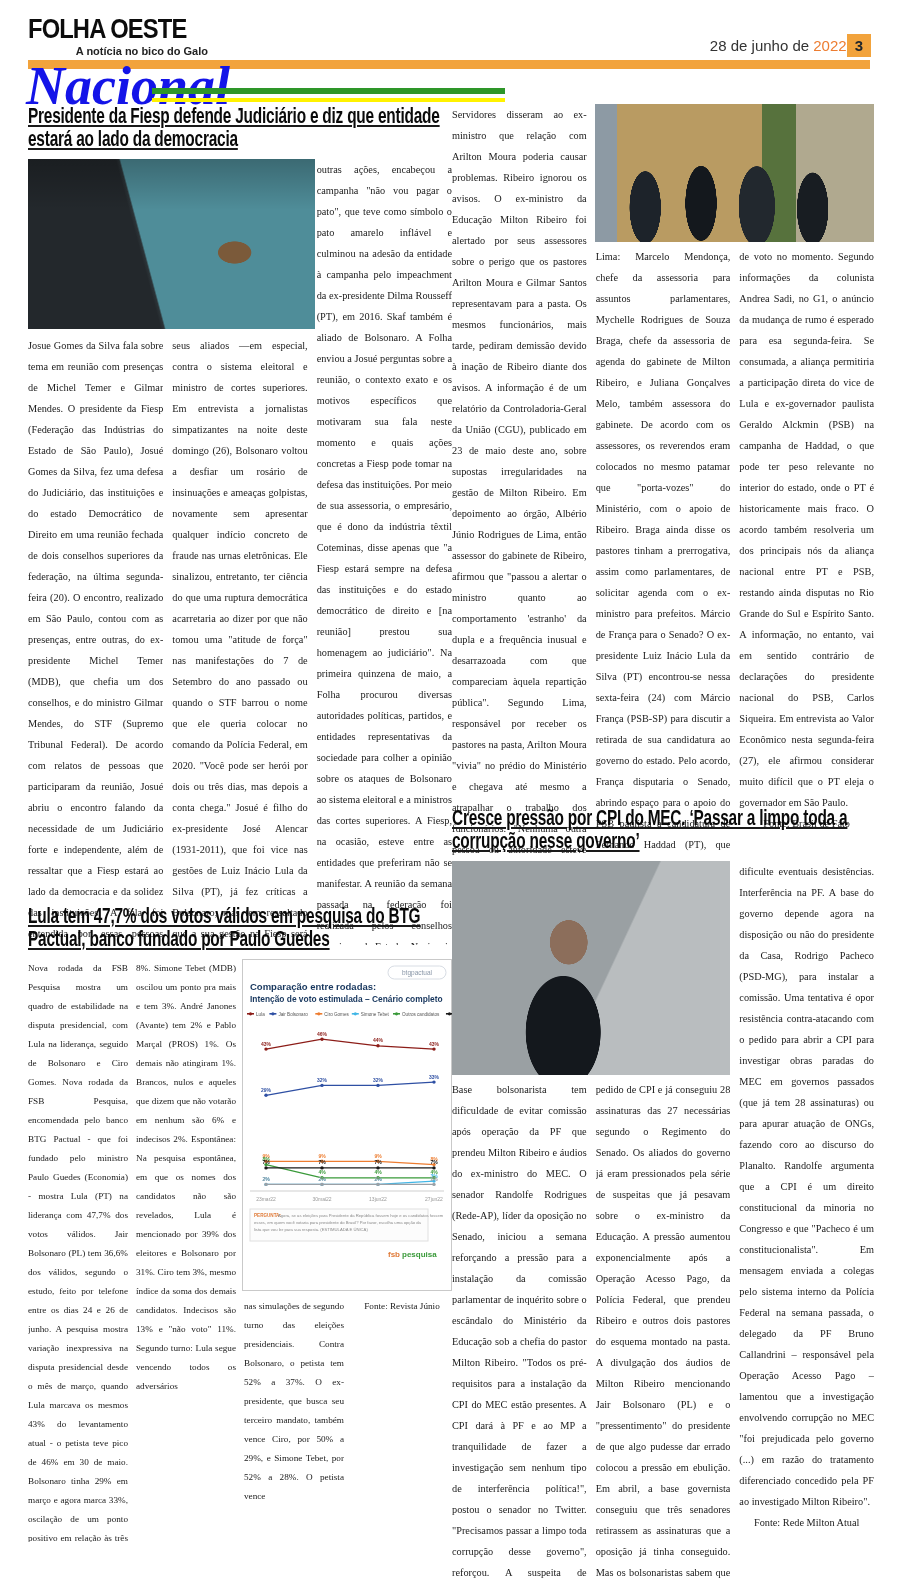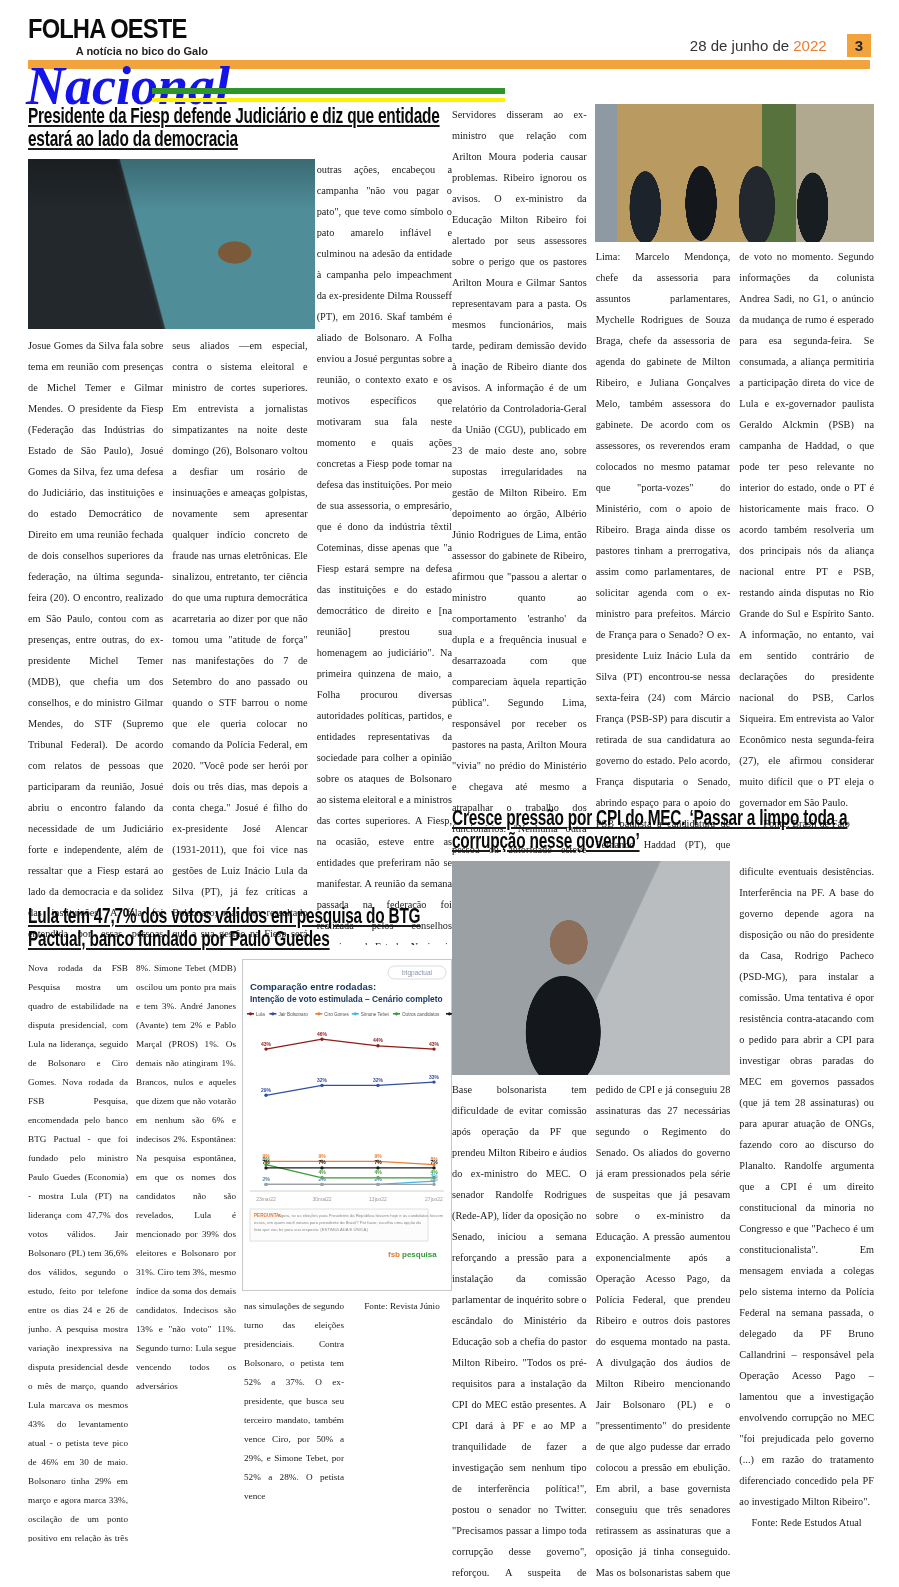--- a/index.html
+++ b/index.html
@@ -8,21 +8,21 @@
 
   
   .masthead{position:absolute;top:16px;left:28px;width:843px;display:flex;
             justify-content:space-between;align-items:flex-end;}
   .mast-left{display:flex;flex-direction:column;align-items:flex-end;}
   .mast-title{font-family:"Liberation Sans",sans-serif;font-weight:bold;font-size:27px;
               letter-spacing:-1px;line-height:26px;color:#0c0c0c;
               transform:scaleX(.88);transform-origin:0 50%;white-space:nowrap;}
   .mast-tagline{font-family:"Liberation Sans",sans-serif;font-weight:bold;font-size:11px;
                 color:#222;margin:3px 0 0 6px;}
-  .mast-right{display:flex;align-items:center;gap:20px;}
+  .mast-right{display:flex;align-items:center;gap:0;}
   .dateline{font-family:"Liberation Sans",sans-serif;font-size:15px;color:#333;white-space:nowrap;}
   .dateline .year{color:#ED7D31;}
   .pagenum{font-family:"Liberation Sans",sans-serif;font-weight:bold;font-size:15px;
            color:#20262c;background:#F2A33C;padding:3px 8px;}
 
   .rule-orange{position:absolute;top:60px;left:28px;width:842px;height:9px;background:#F2A33C;}
 
   
   .section-title{position:absolute;top:66px;left:26px;font-family:"Liberation Serif",serif;
                  font-weight:bold;font-style:italic;font-size:54px;line-height:40px;
@@ -154,21 +154,21 @@
       <div class="photo photo-a3"></div>
       <div class="cols">
         <div class="col pt218">
           <p>Base bolsonarista tem dificuldade de evitar comissão após operação da PF que prendeu Milton Ribeiro e áudios do ex-ministro do MEC.  O senador Randolfe Rodrigues (Rede-AP), líder da oposição no Senado, iniciou a semana reforçando a pressão para a instalação da comissão parlamentar de inquérito sobre o escândalo do Ministério da Educação sob a chefia do pastor Milton Ribeiro. "Todos os pré-requisitos para a instalação da CPI do MEC estão presentes. A CPI dará à PF e ao MP a tranquilidade de fazer a investigação sem nenhum tipo de interferência política!", postou o senador no Twitter. "Precisamos passar a limpo toda corrupção desse governo", reforçou. A suspeita de interferência de Jair Bolsonaro na Polícia Federal para evitar desdobramentos mais sérios parece ter desencadeado um efeito bumerangue, aumentando a pressão. Randolfe é autor do</p>
         </div>
         <div class="col pt218">
           <p>pedido de CPI e já conseguiu 28 assinaturas das 27 necessárias segundo o Regimento do Senado. Os aliados do governo já eram pressionados pela série de suspeitas que já pesavam sobre o ex-ministro da Educação. A pressão aumentou exponencialmente após a Operação Acesso Pago, da Polícia Federal, que prendeu Ribeiro e outros dois pastores do esquema montado na pasta. A divulgação dos áudios de Milton Ribeiro mencionando Jair Bolsonaro (PL) e o "pressentimento" do presidente de que algo pudesse dar errado colocou a pressão em ebulição. Em abril, a base governista conseguiu que três senadores retirassem as assinaturas que a oposição já tinha conseguido. Mas os bolsonaristas sabem que tal operação é hoje mais difícil. Randolfe, porém, quer conseguir pelo menos mais três apoios para ter margem de segurança que</p>
         </div>
         <div class="col">
           <p>dificulte eventuais desistências. Interferência na PF. A base do governo depende agora na disposição ou não do presidente da Casa, Rodrigo Pacheco (PSD-MG), para instalar a comissão. Uma tentativa é opor resistência contra-atacando com o pedido para abrir a CPI para investigar obras paradas do MEC em governos passados (que já tem 28 assinaturas) ou para apurar atuação de ONGs, fazendo coro ao discurso do Planalto. Randolfe argumenta que a CPI é um direito constitucional da minoria no Congresso e que "Pacheco é um constitucionalista".  Em mensagem enviada a colegas pelo sistema interno da Polícia Federal na semana passada, o delegado da PF Bruno Callandrini – responsável pela Operação Acesso Pago – lamentou que a investigação envolvendo corrupção no MEC "foi prejudicada pelo governo (...) em razão do tratamento diferenciado concedido pela PF ao investigado Milton Ribeiro".</p>
-          <p class="src">Fonte: Rede Estudos Atual</p>
+          <p class="src">Fonte: Rede Milton Atual</p>
         </div>
       </div>
     </div>
   </section>
 
   <section class="article" id="a4">
     <h2 class="headline">
         <span class="hl">Lula tem 47,7% dos votos válidos em pesquisa do BTG Pactual, banco fundado por Paulo Guedes</span>
       </h2>
     <div class="body">

